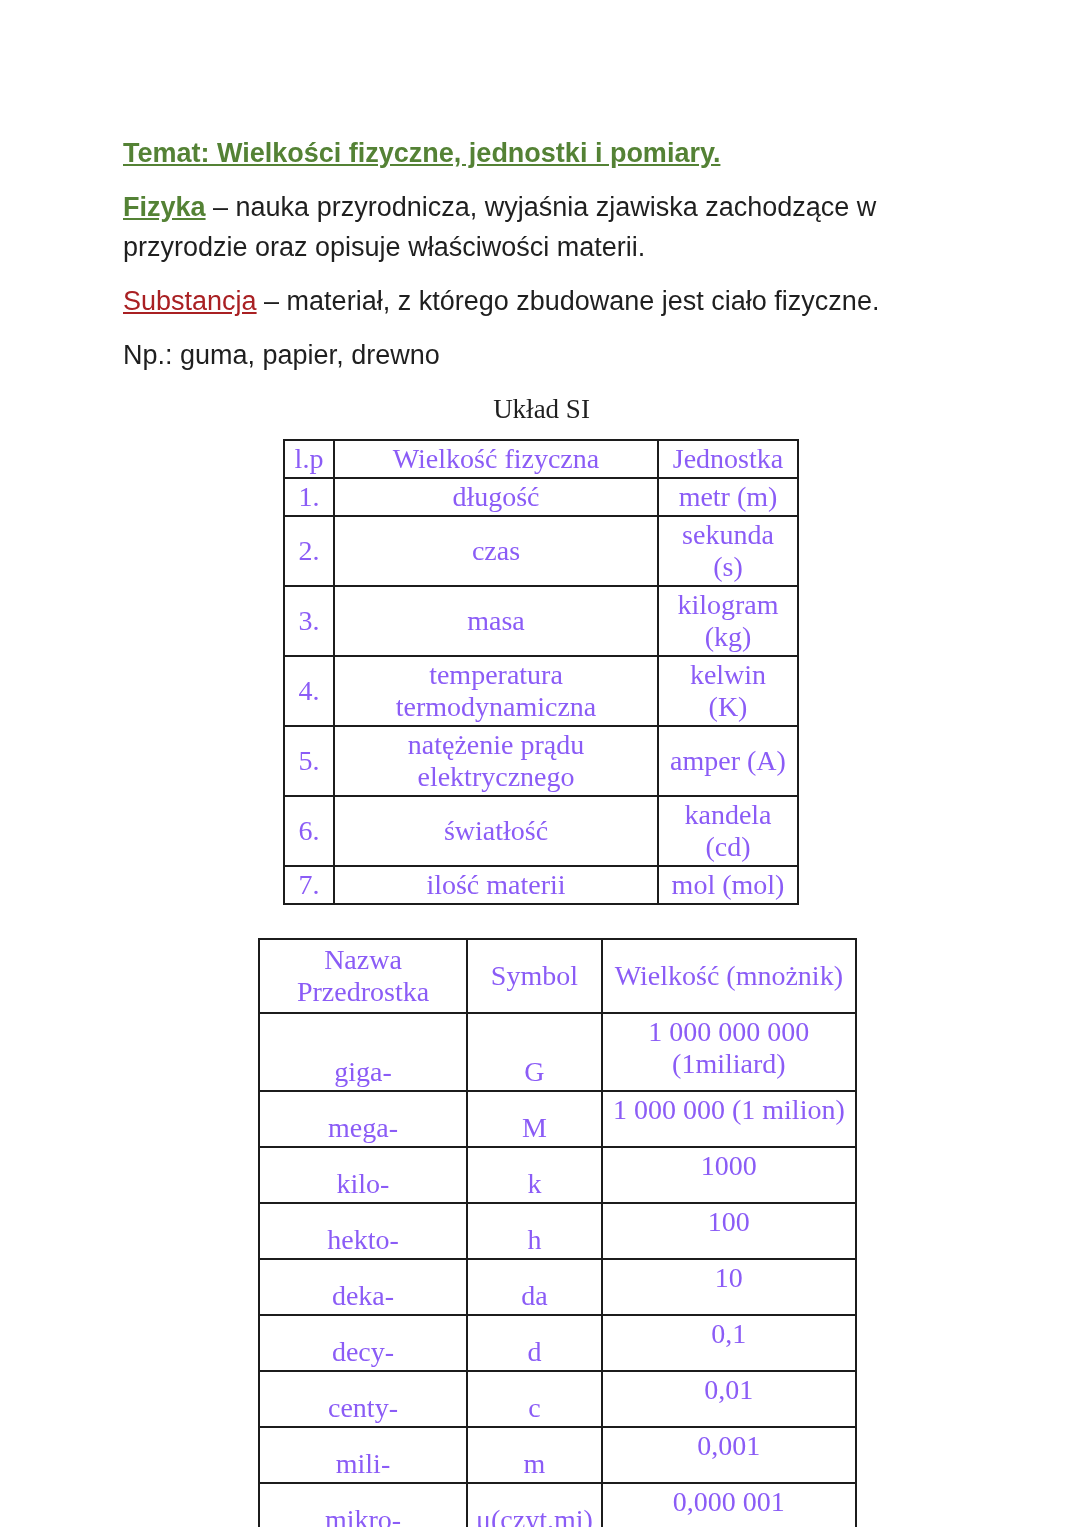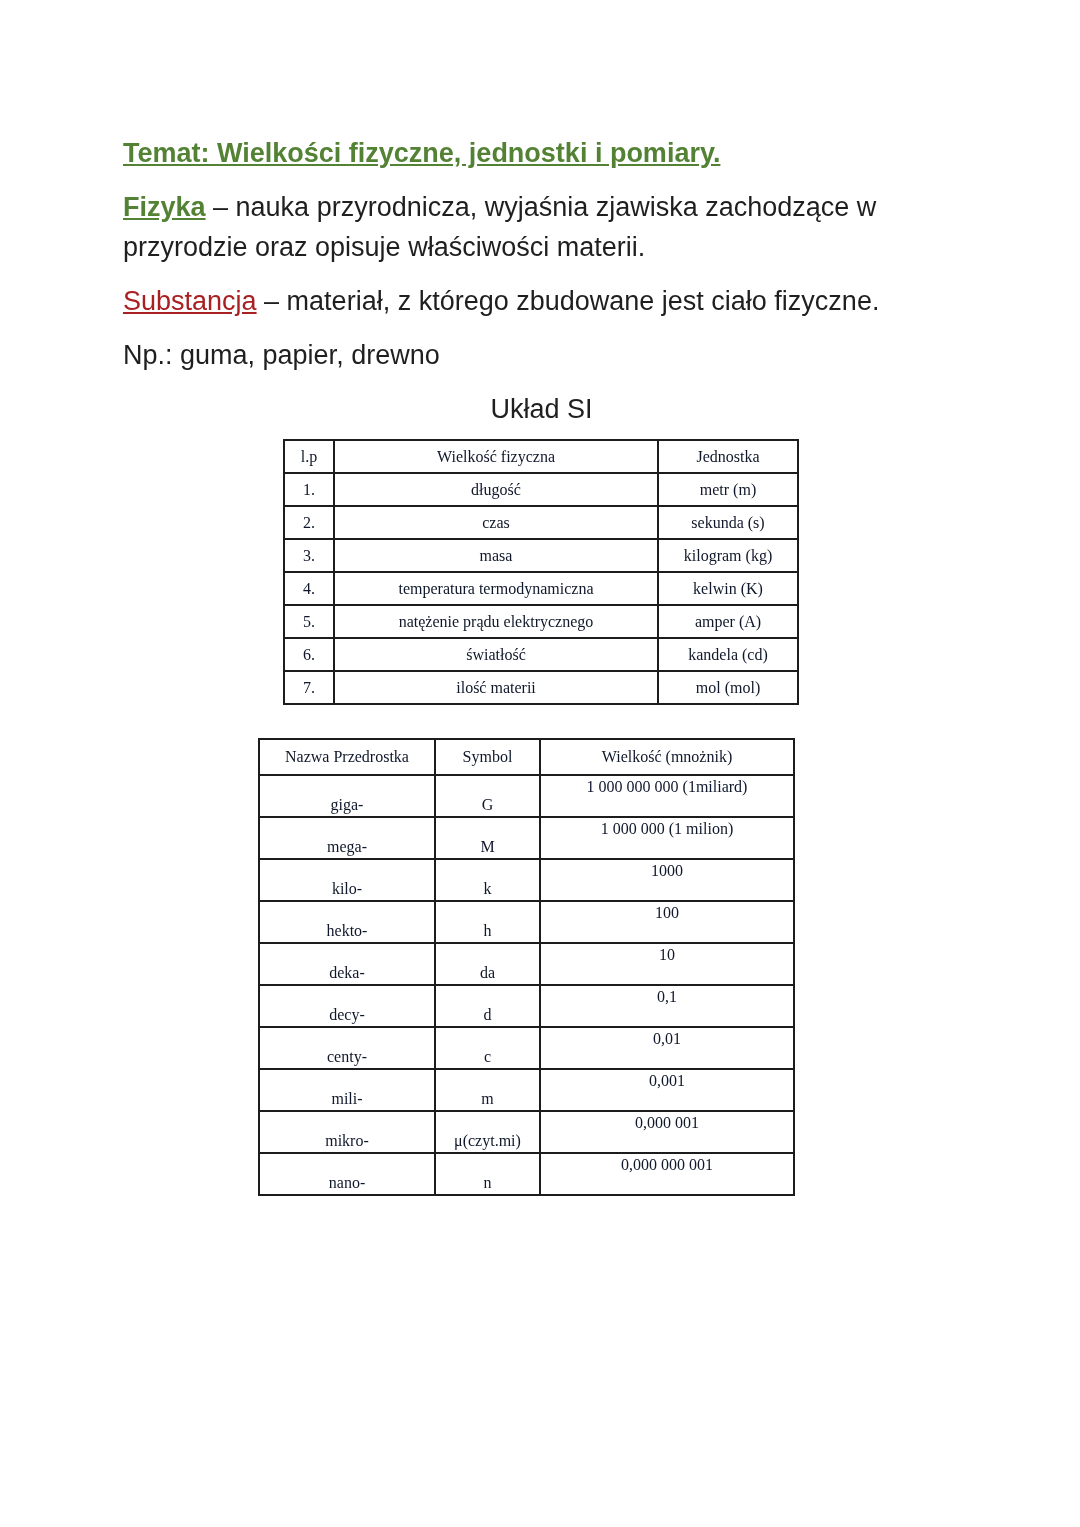--- a/index.html
+++ b/index.html
@@ -31,36 +31,37 @@
   }
   .term { text-decoration: underline; }
   .term-green { color: #548235; font-weight: 700; }
   .term-blue  { color: #2e5377; }
   .term-red   { color: #a92023; }
   .caption {
     font-size: 27px;
     line-height: 40px;
     text-align: center;
     margin: 10px 0 10px 0;
+    font-family: Liberation Serif, serif;
   }
   table {
     border-collapse: collapse;
     font-family: "Liberation Serif", serif;
-    font-size: 16px;
-    color: #0f172a;
+    font-size: 28px;
+    color: #8b5cf6;
   }
   th, td { border: 2px solid #1c1c1c; text-align: center; font-weight: 400; }
   .t1 { margin-left: 160px; }
   .t1 th, .t1 td { padding: 2px 8px; height: 33px; }
   .t1 .c-num { width: 50px; }
   .t1 .c-qty { width: 324px; }
   .t1 .c-unit { width: 140px; }
   .t2 { margin: 33px 0 0 135px; }
   .t2 th { padding: 4px 8px; height: 36px; }
-  .t2 .c-name { width: 176px; }
+  .t2 .c-name { width: 208px; }
   .t2 .c-sym  { width: 105px; }
   .t2 .c-val  { width: 254px; }
   .t2 td.low  { vertical-align: bottom; padding: 20px 8px 2px 8px; height: 38px; }
   .t2 td.high { vertical-align: top; padding: 2px 8px 10px 8px; height: 38px; }
   .footer {
     font-family: "Liberation Serif", serif;
     font-size: 25px;
     color: #161616;
     text-align: center;
     margin-top: 34px;

